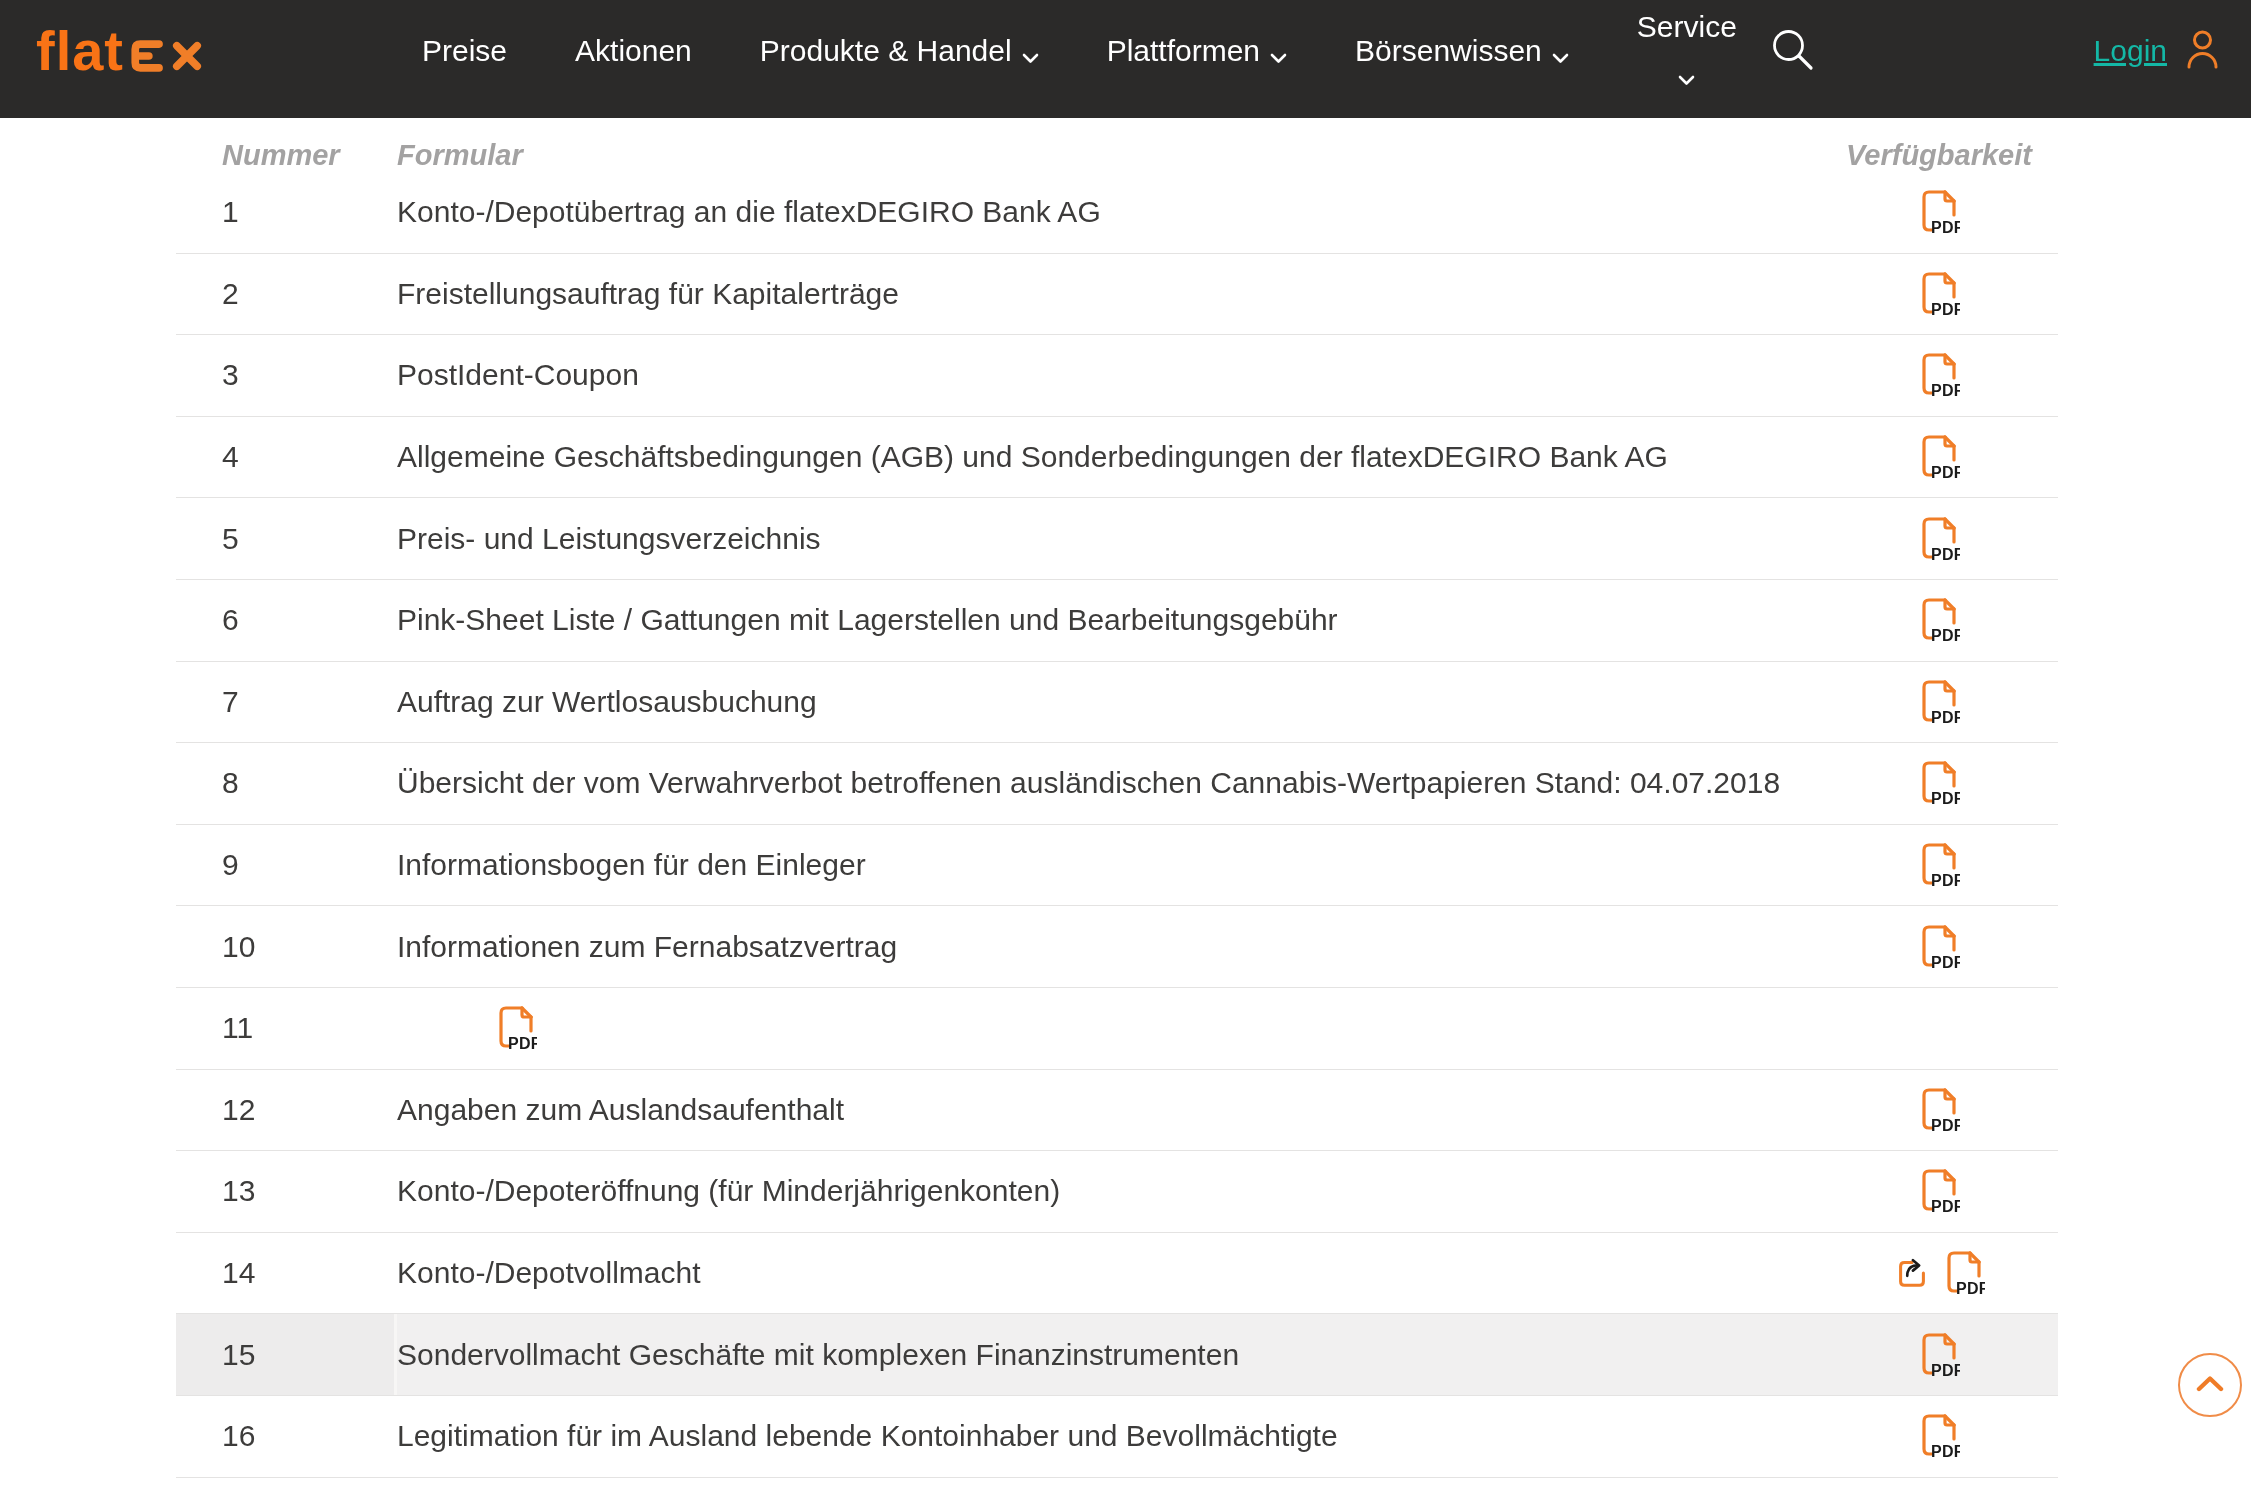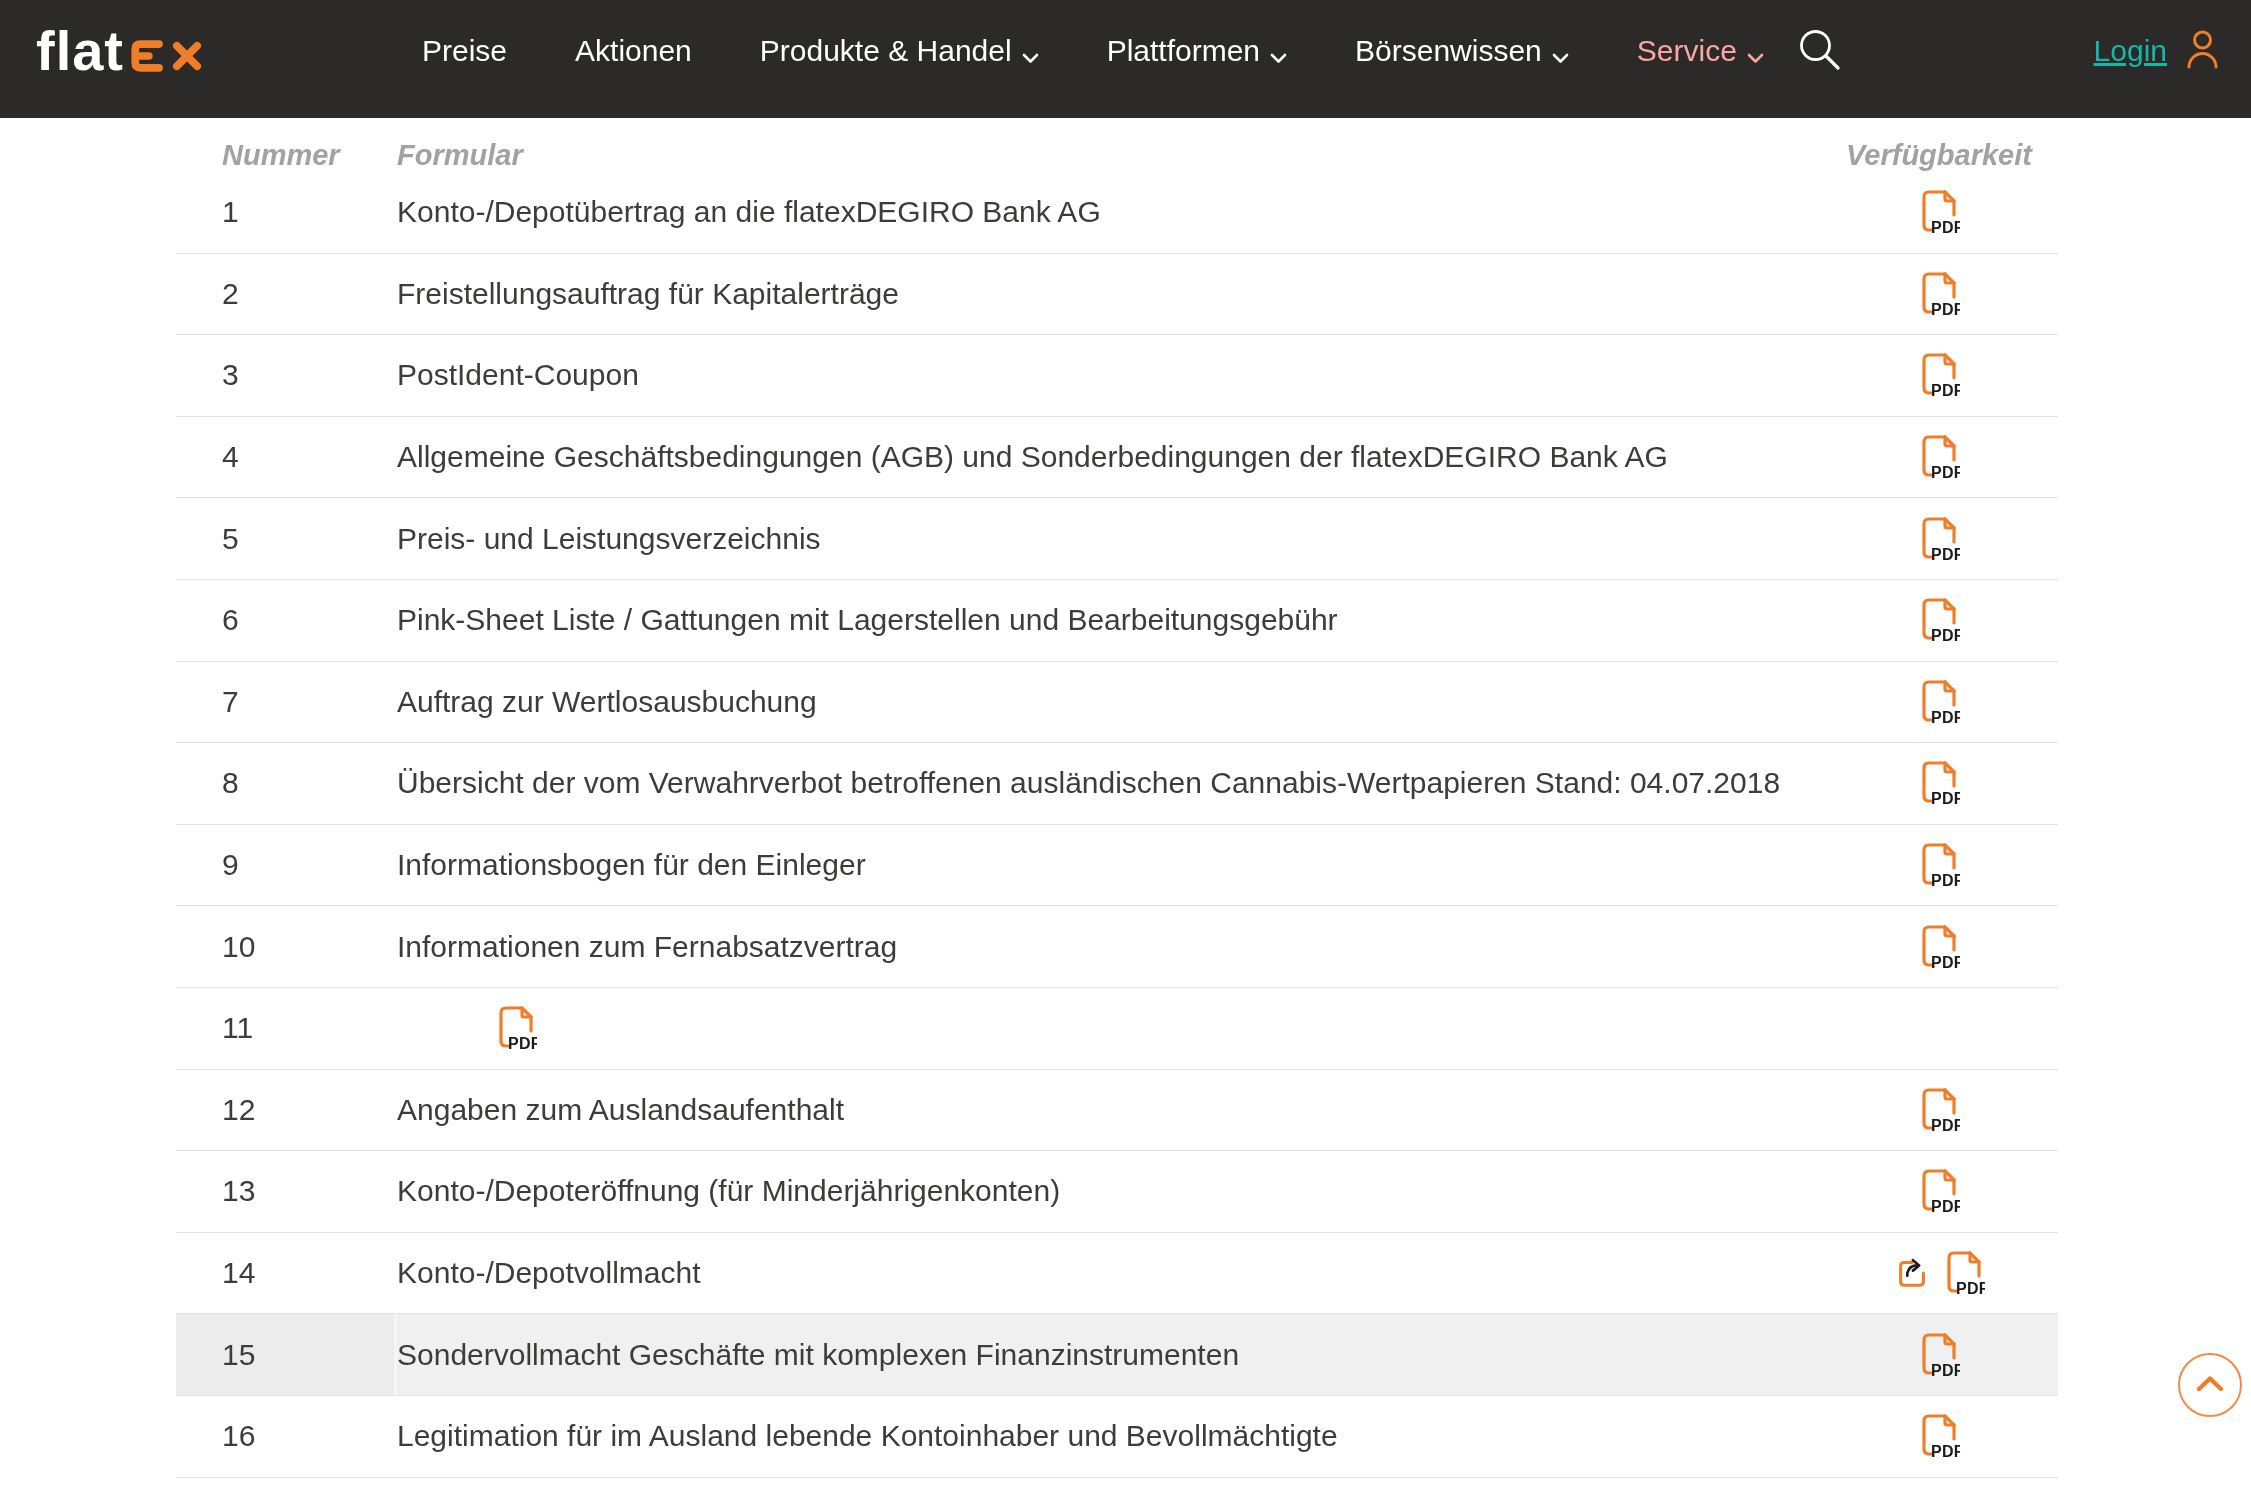--- a/index.html
+++ b/index.html
@@ -12,32 +12,32 @@
   }
 
   
   .navbar {
     height:118px; background:#2b2a29;
     display:flex; align-items:center;
     padding:0 30px 16px 36px;
   }
   .logo { display:flex; align-items:flex-end; cursor:pointer; }
   .logo .logo-flat {
-    color:#ffffff; font-size:56px; font-weight:700; letter-spacing:1px; line-height:1;
+    color:#f97316; font-size:56px; font-weight:700; letter-spacing:1px; line-height:1;
   }
   .logo .glyph { margin-bottom:2px; }
   .logo .glyph-e { margin-left:7px; }
   .logo .glyph-x { margin-left:5px; }
 
   .nav { display:flex; align-items:center; gap:68px; margin-left:218px; }
   .nav-item {
     display:flex; align-items:center; gap:10px;
     color:#ffffff; font-size:30px; text-decoration:none; cursor:pointer; white-space:nowrap;
   }
-  .nav-item.active { color:#fca5a5; }
+  .nav-item.active { color:#ffffff;flex-direction:column; }
   .nav-item .chev { margin-top:5px; }
 
   .search-btn {
     background:none; border:none; padding:0; margin-left:34px; cursor:pointer;
     display:flex; align-items:center;
   }
 
   .login-group {
     margin-left:auto; display:flex; align-items:center; gap:17px; cursor:pointer;
   }

